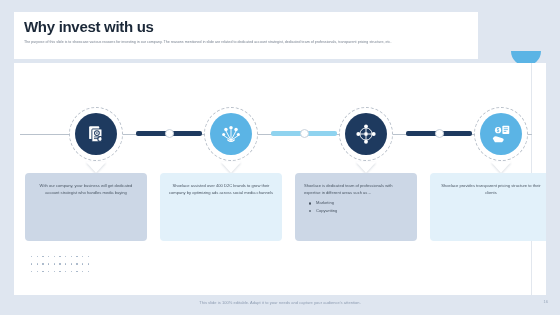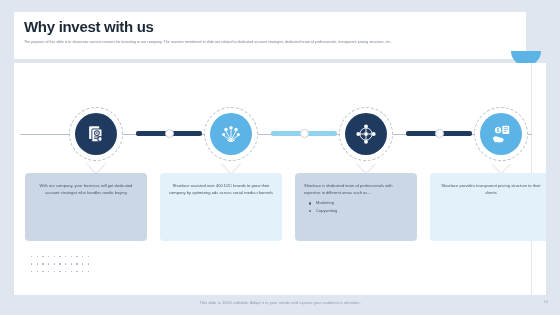--- a/index.html
+++ b/index.html
@@ -19,21 +19,21 @@
     width: 560px;
     height: 315px;
     background: #dfe6f0;
   }
 
   
   .header-panel {
     position: absolute;
     left: 14px;
     top: 12px;
-    width: 512px;
+    width: 464px;
     height: 47px;
     background: #ffffff;
     box-sizing: border-box;
     padding: 7px 10px 0 10px;
   }
   .page-title {
     font-size: 15px;
     font-weight: bold;
     color: #1b2838;
     letter-spacing: -0.3px;

